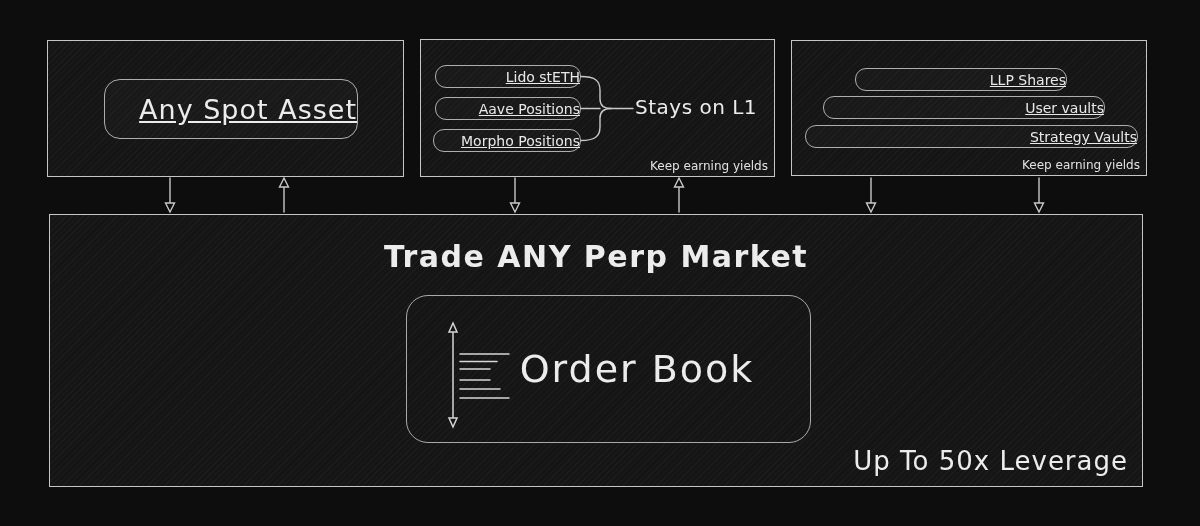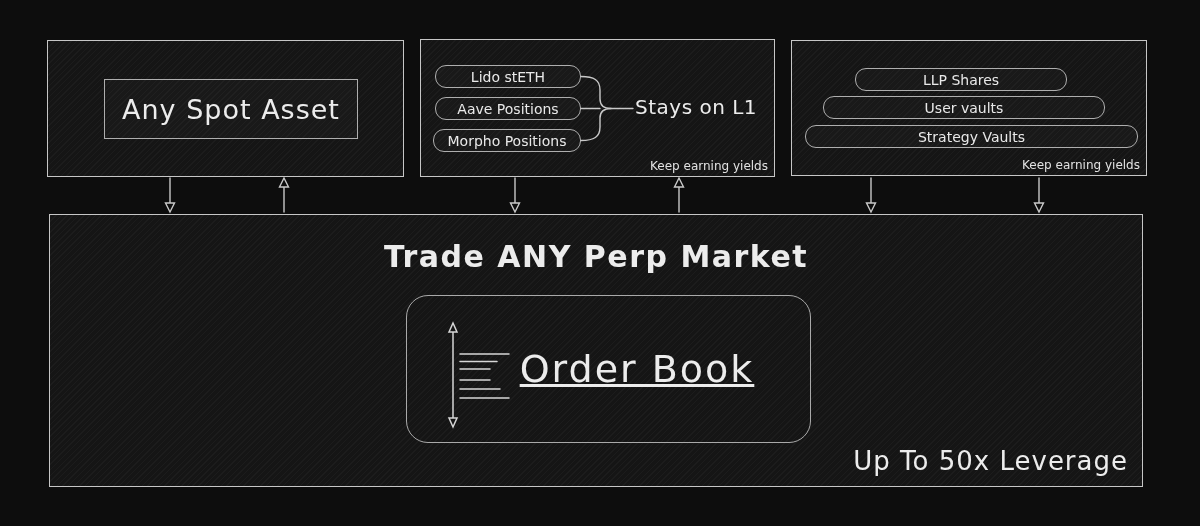--- a/index.html
+++ b/index.html
@@ -12,36 +12,37 @@
   .panel {
     position:absolute; box-sizing:border-box;
     background-color:#151515;
     background-image:repeating-linear-gradient(135deg, rgba(255,255,255,0.032) 0px, rgba(255,255,255,0.032) 1px, transparent 1px, transparent 4px);
     border:1.6px solid #c6c6c6;
   }
   .pill {
     position:absolute; box-sizing:border-box;
     border:1.3px solid #aeaeae; border-radius:12px;
     background:rgba(255,255,255,0.018);
-    display:flex; align-items:center; justify-content:center;
+    display:flex; align-items:center; justify-content:flex-end;
     white-space:nowrap;
+    text-decoration:underline;
   }
-  .spot-pill { left:56px; top:38px; width:254px; height:60px; border-radius:0; font-size:27px; letter-spacing:1px; }
+  .spot-pill { left:56px; top:38px; width:254px; height:60px; border-radius:16px; font-size:27px; letter-spacing:1px; }
   .small-pill { height:23px; border-radius:11px; font-size:14px; color:#e9e9e9; }
   .annotation { position:absolute; font-size:20px; letter-spacing:0.5px; white-space:nowrap; }
   .footnote { position:absolute; right:6px; bottom:3px; font-size:12px; color:#e2e2e2; white-space:nowrap;text-align:right; }
   .main-title { position:absolute; top:24px; left:0; width:100%; text-align:center; font-size:30px; letter-spacing:1.5px; white-space:nowrap;font-weight:bold; }
   .orderbook-panel {
     position:absolute; left:356px; top:80px; width:405px; height:148px; box-sizing:border-box;
     border:1.6px solid #a9a9a9; border-radius:22px;
   }
   .orderbook-label {
     position:absolute; left:100px; top:0; width:260px; height:100%;
     display:flex; align-items:center; justify-content:center;
-    font-size:38px; letter-spacing:2px; white-space:nowrap;text-decoration:underline;
+    font-size:38px; letter-spacing:2px; white-space:nowrap;
   }
   .leverage-note { position:absolute; right:14px; bottom:10px; font-size:26px; letter-spacing:1px; white-space:nowrap; }
   .overlay { position:absolute; left:0; top:0; pointer-events:none; }
   svg { display:block; }
 </style>
 </head>
 <body>
 
 <div class="canvas">
 

